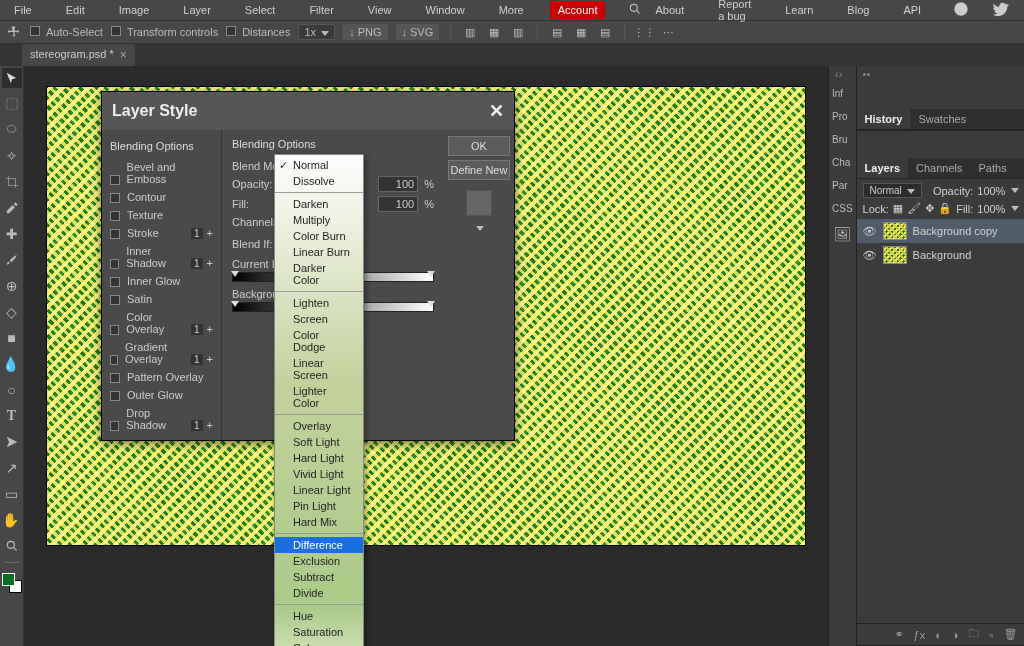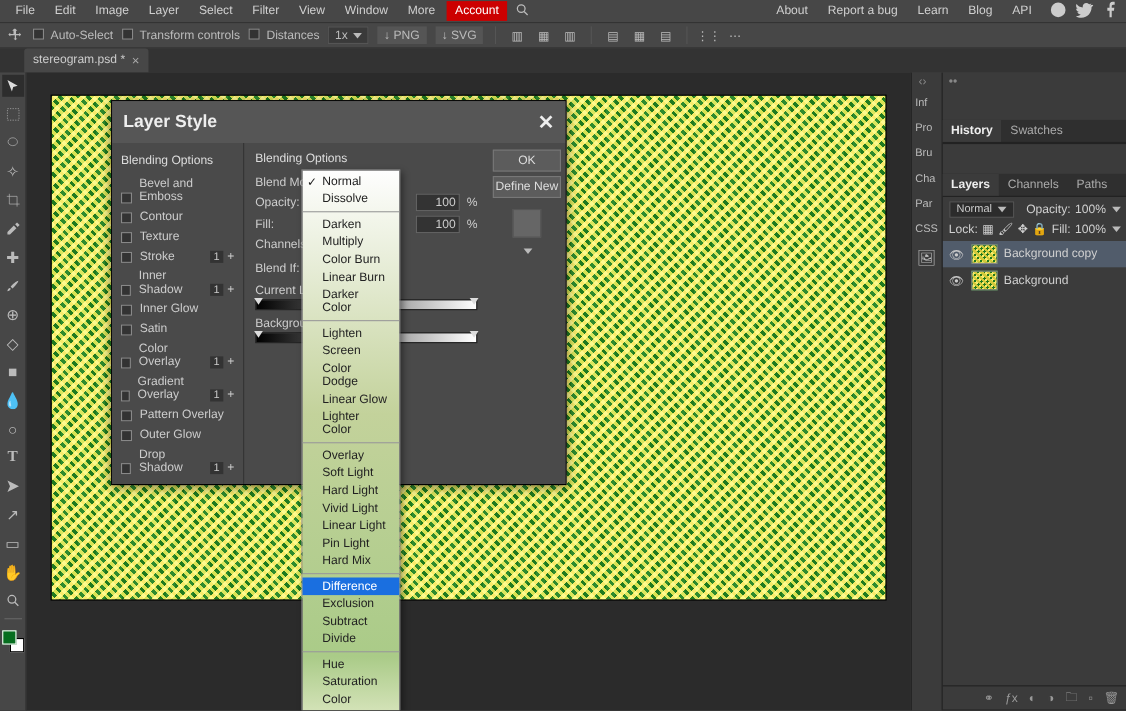--- a/index.html
+++ b/index.html
@@ -15,21 +15,21 @@
   }
   
   .menubar {
     height: 20px;
     background: #474747;
     display: flex;
     align-items: center;
     justify-content: space-between;
     padding: 0 6px;
   }
-  .menubar-left, .menubar-right { display: flex; align-items: center; gap: 2px; }
+  .menubar-left, .menubar-right { display: flex; align-items: center; gap: 18px; }
   .menu-item {
     padding: 3px 8px; cursor: pointer; color: #d0d0d0;
   }
   .menu-item.account { background: #c00; color: #fff; padding: 3px 8px; }
   .menu-item.search-icon { font-size: 14px; color: #999; padding: 0 5px; }
   .social { color: #ccc; margin-left: 6px; }
   .social svg { fill: #ccc; }
 
   
   .optionsbar {
@@ -456,21 +456,21 @@
         <div class="dd-sep"></div>
         <div class="dd-item">Darken</div>
         <div class="dd-item">Multiply</div>
         <div class="dd-item">Color Burn</div>
         <div class="dd-item">Linear Burn</div>
         <div class="dd-item">Darker Color</div>
         <div class="dd-sep"></div>
         <div class="dd-item">Lighten</div>
         <div class="dd-item">Screen</div>
         <div class="dd-item">Color Dodge</div>
-        <div class="dd-item">Linear Glow</div>
+        <div class="dd-item">Linear Screen</div>
         <div class="dd-item">Lighter Color</div>
         <div class="dd-sep"></div>
         <div class="dd-item">Overlay</div>
         <div class="dd-item">Soft Light</div>
         <div class="dd-item">Hard Light</div>
         <div class="dd-item">Vivid Light</div>
         <div class="dd-item">Linear Light</div>
         <div class="dd-item">Pin Light</div>
         <div class="dd-item">Hard Mix</div>
         <div class="dd-sep"></div>

